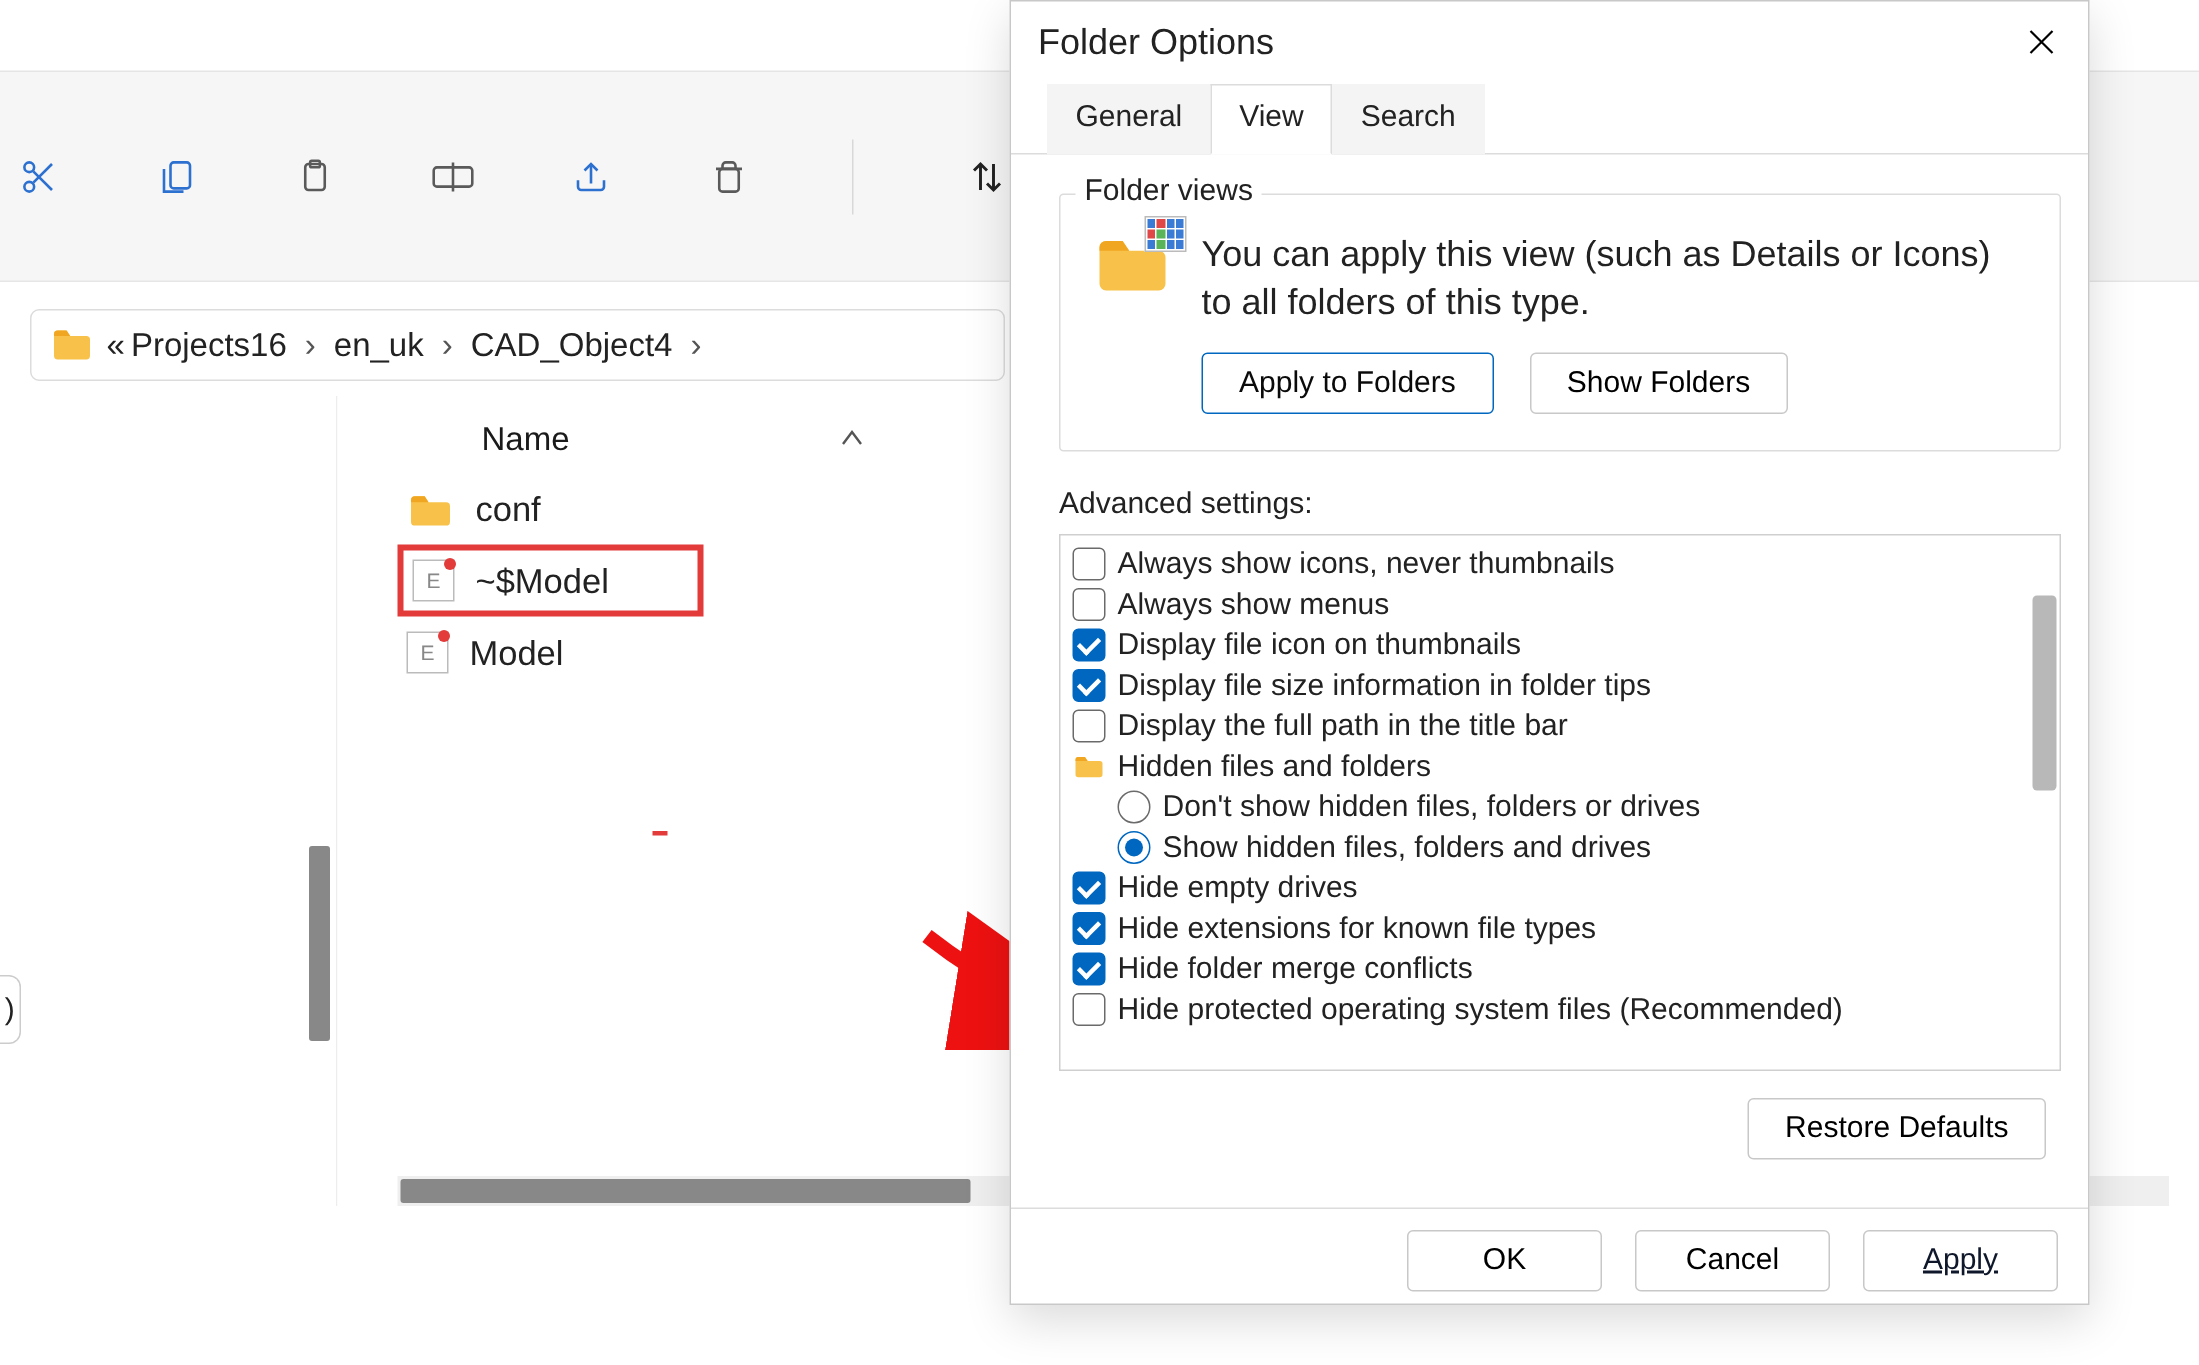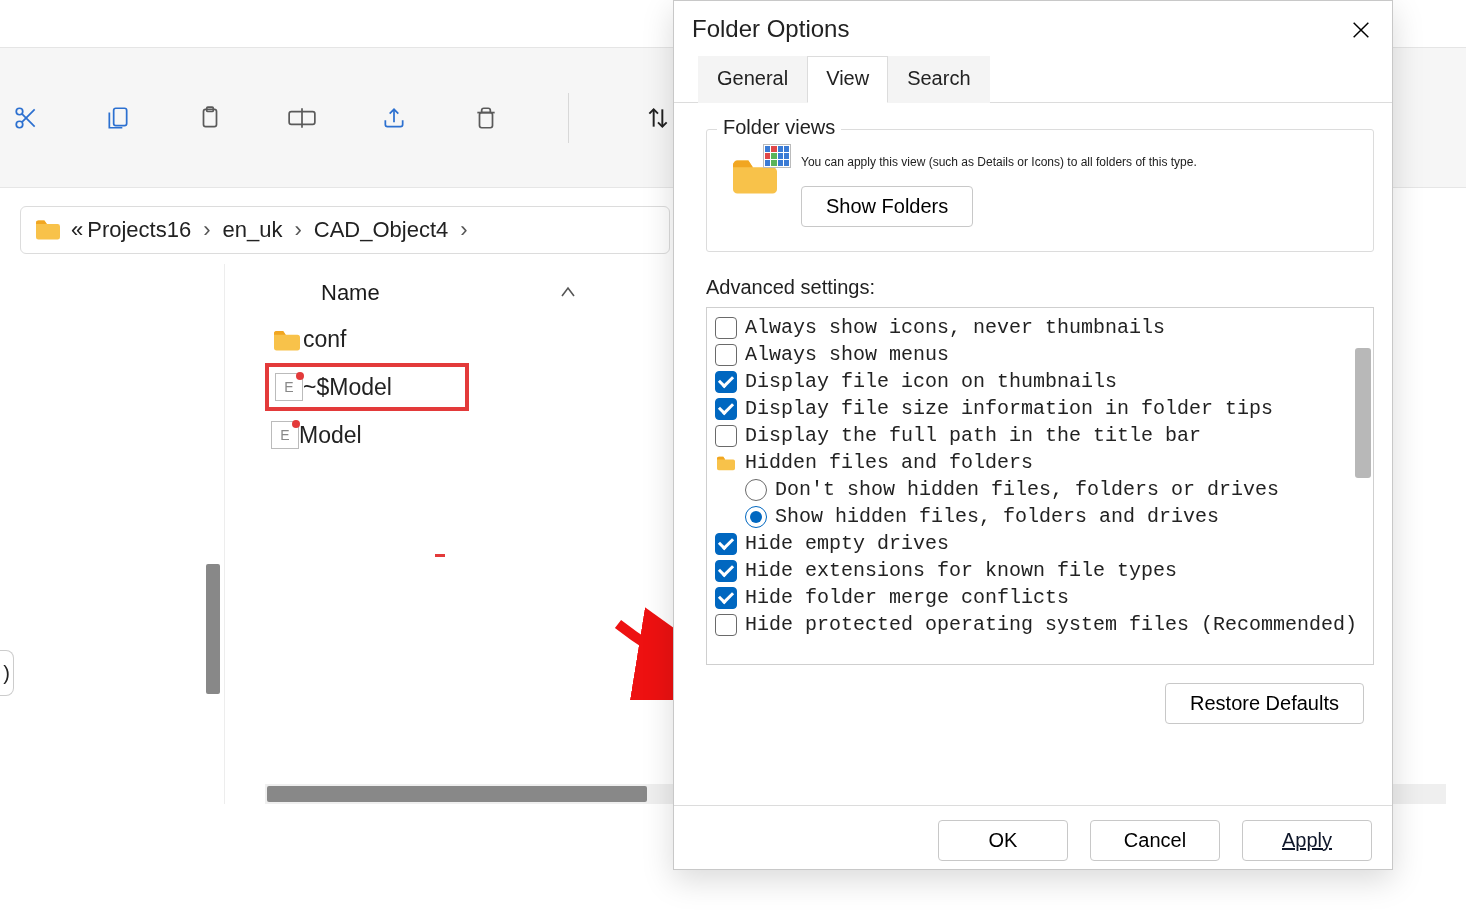--- a/index.html
+++ b/index.html
@@ -96,21 +96,21 @@
     position:relative;
     background:#fff;
   }
   .col-header {
     display:flex; align-items:center; gap:10px;
     font-size:22px; color:#1a1a1a;
     padding-bottom:10px;
   }
   .col-header .chev-up { margin-left:170px; color:#444; transform: translateY(-1px);}
   .file-row {
-    display:flex; align-items:center; 
+    display:flex; align-items:center; gap:14px;
     padding:10px 6px;
     font-size:23px;
     width: 300px;
   }
   .file-row.highlight {
     border:4px solid #e33a3a;
     padding:6px 2px 6px 6px;
     width: 204px;
   }
   .folder-ico {
@@ -143,21 +143,21 @@
   .dialog {
     position:absolute;
     left: 673px; top: 0;
     width: 720px; height: 870px;
     background:#fff;
     border:1px solid #c8c8c8;
     box-shadow: 0 10px 30px rgba(0,0,0,.15);
     display:flex; flex-direction:column;
   }
   .dlg-title {
-    display:flex; align-items:flex-end; justify-content:space-between;
+    display:flex; align-items:flex-start; justify-content:space-between;
     padding: 14px 18px 12px 18px;
   }
   .dlg-title h1 { font-size:24px; font-weight:400; }
   .close-x {
     width:26px; height:26px; display:flex; align-items:center; justify-content:center;
     cursor:pointer;
   }
 
   .tabs {
     display:flex; gap:0; padding-left:24px;
@@ -183,21 +183,21 @@
     border:1px solid #dcdcdc;
     border-radius:3px;
     padding: 24px 32px 24px 20px;
     position:relative;
   }
   .group-box .legend {
     position:absolute; top:-14px; left:10px;
     background:#fff; padding:0 6px; font-size:20px; color:#222;
   }
   .fv-row { display:flex; gap:18px; align-items:flex-start; }
-  .fv-text { font-size:12px; line-height:1.35; color:#222; }
+  .fv-text { font-size:24px; line-height:1.35; color:#222; }
   .fv-buttons { display:flex; gap:24px; margin-top:16px; }
   .btn {
     font-size:20px; padding:8px 24px;
     border:1px solid #c8c8c8; background:#fff; border-radius:4px;
     cursor:pointer;
   }
   .btn.primary-outline { border:1px solid #0067c0; color:#0a0a0a; }
   .btn.disabled { color:#0f172a; cursor:default;text-decoration:underline; }
 
   .big-folder {
@@ -220,21 +220,21 @@
     font-size:20px; margin: 6px 0 8px 32px; color:#222;
   }
   .adv-box {
     margin: 0 18px 0 32px;
     border:1px solid #cfcfcf;
     height: 358px;
     position:relative;
     overflow:hidden;
     background:#fff;
   }
-  .adv-list { padding: 6px 8px 6px 8px; font-family: Liberation Mono, monospace; }
+  .adv-list { padding: 6px 8px 6px 8px; }
   .adv-item {
     display:flex; align-items:center; gap:8px;
     font-size:20px; padding:2px 0;
     white-space:nowrap;
   }
   .adv-item.indent { padding-left:30px; }
 
   .chk {
     width:22px; height:22px; border:1.5px solid #6a6a6a; border-radius:4px;
     flex-shrink:0; display:flex; align-items:center; justify-content:center;
@@ -450,20 +450,21 @@
             <span></span>
             <span></span>
             <span></span>
             <span></span>
             <span></span>
           </div>
       </div>
       <div style="flex:1">
         <div class="fv-text">You can apply this view (such as Details or Icons) to all folders of this type.</div>
         <div class="fv-buttons">
+          <button class="btn primary-outline">Apply to Folders</button>
           <button class="btn">Show Folders</button>
         </div>
       </div>
     </div>
   </div>
 
   <div class="adv-label">Advanced settings:</div>
   <div class="adv-box">
     <div class="adv-list" id="adv-list">
         <div class="adv-item">

